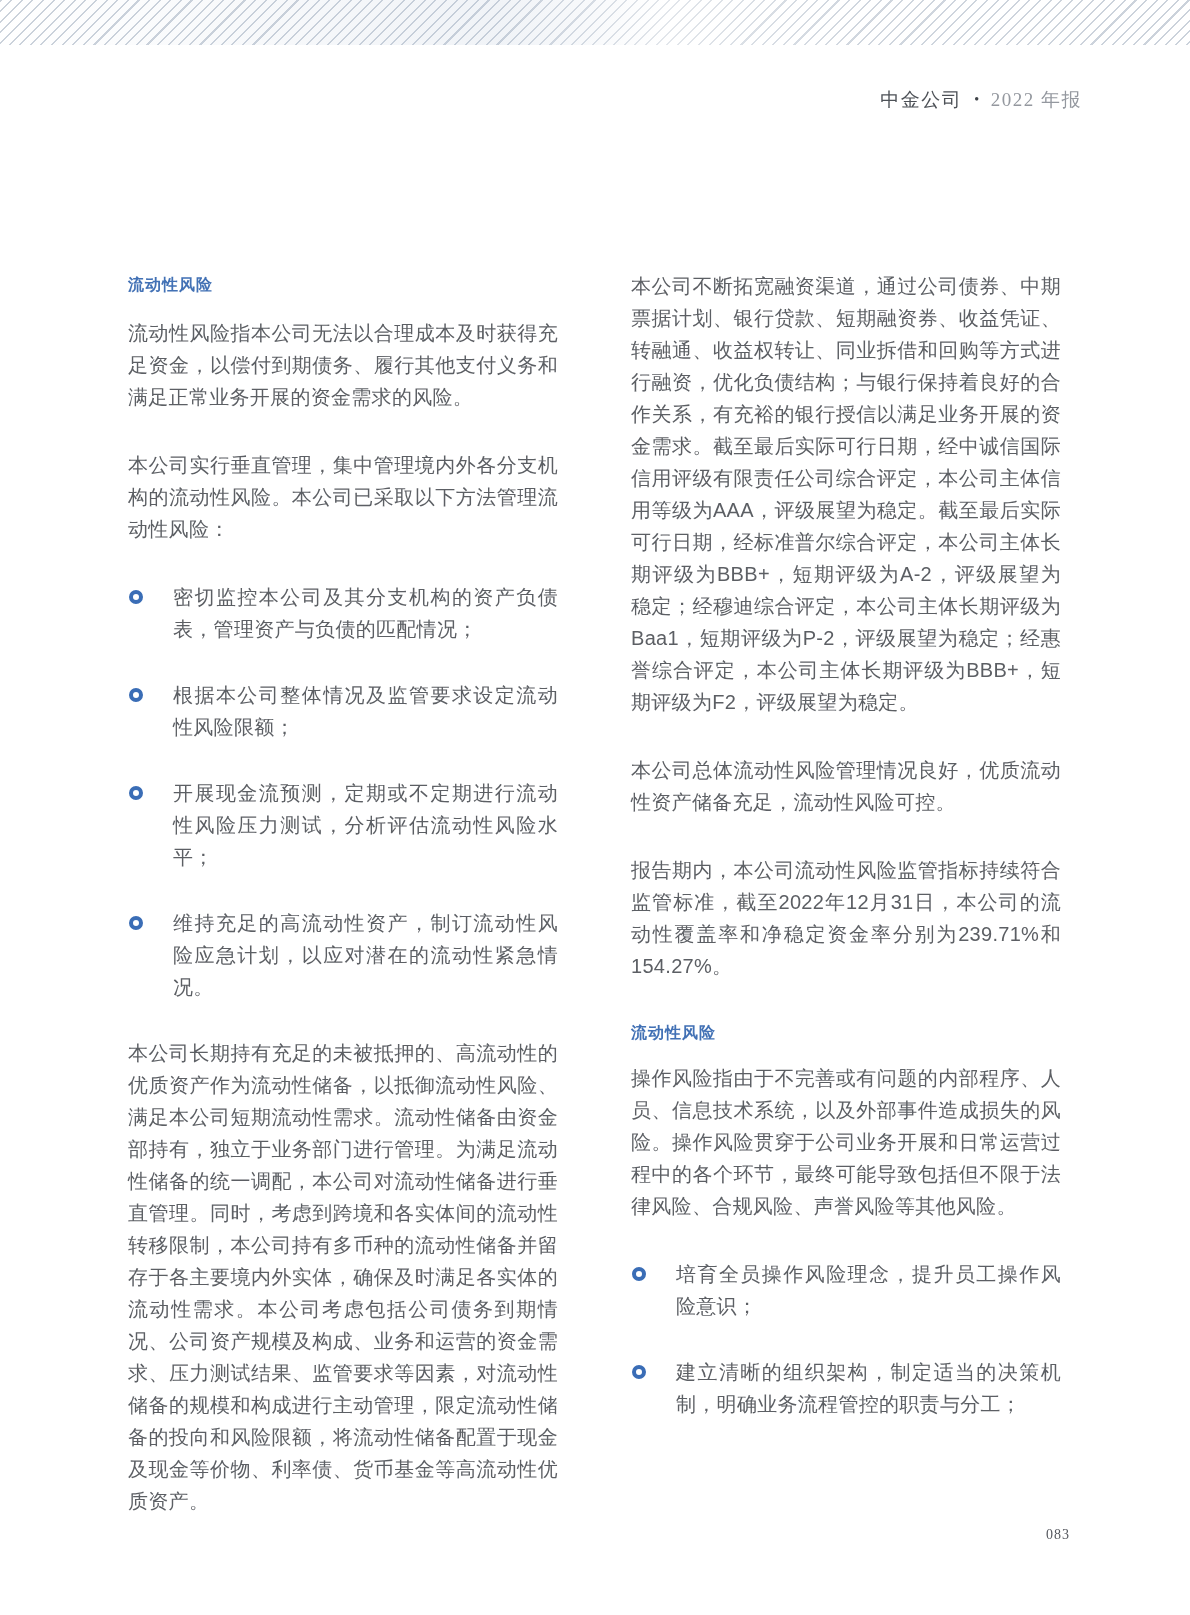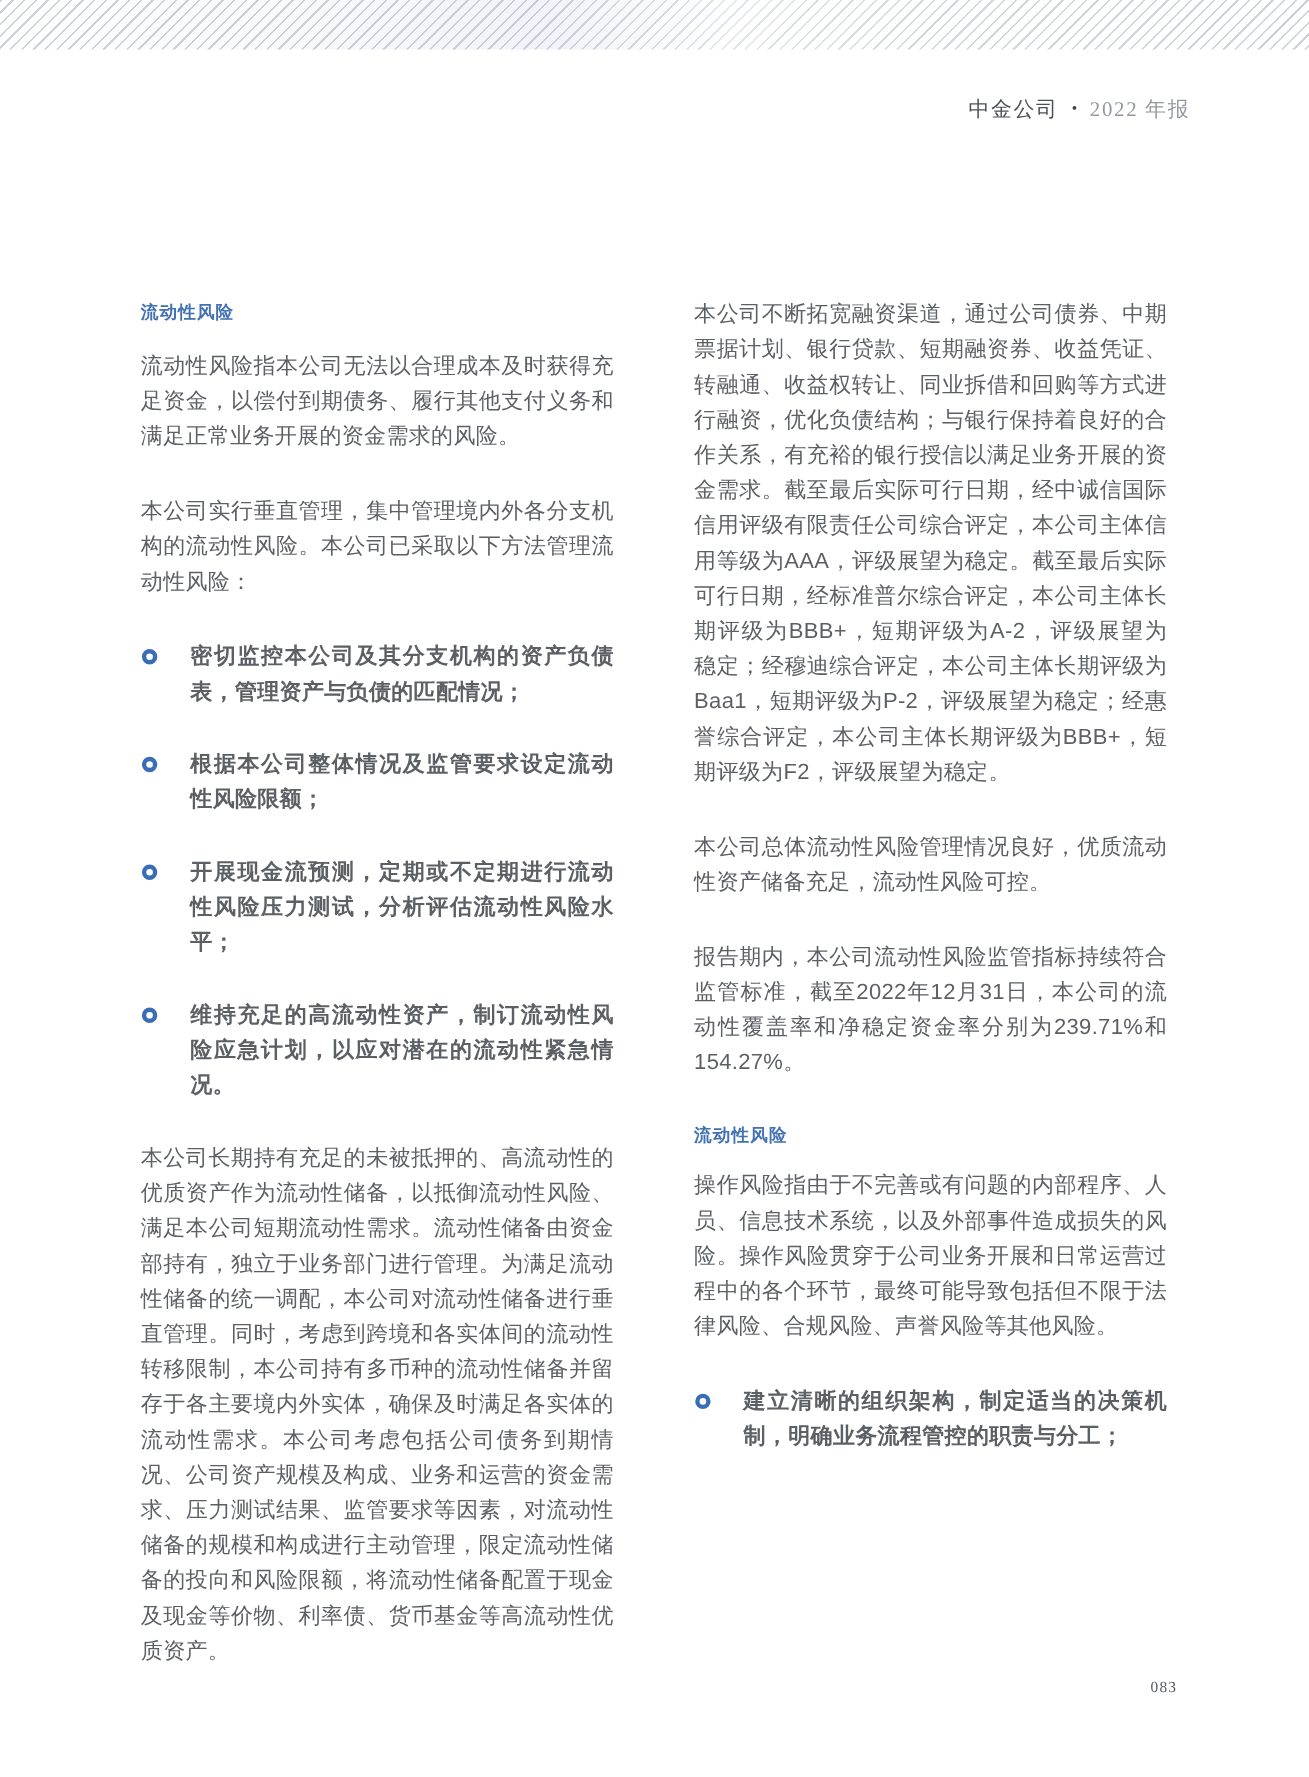--- a/index.html
+++ b/index.html
@@ -73,21 +73,21 @@
     font-weight: bold;
     color: #4271b5;
     letter-spacing: 1px;
     margin: 0 0 17px 0;
     text-align: left;
   }
   .section-heading.op { margin-top: 31px; margin-bottom: 14px; }
   .col p { margin: 0 0 36px 0; }
   .col p:last-child { margin-bottom: 0; }
 
-  ul.bullet-list { list-style: none; margin: 0 0 34px 0; padding: 0; font-weight: bold; }
+  ul.bullet-list { list-style: none; margin: 0 0 34px 0; padding: 0; }
   ul.bullet-list li {
     position: relative;
     padding-left: 45px;
     margin-bottom: 34px;
   }
   ul.bullet-list li:last-child { margin-bottom: 0; }
   .ring {
     position: absolute;
     left: 1px;
     top: 9px;
@@ -152,20 +152,24 @@
 
     <div class="col">
       <p>本公司不断拓宽融资渠道，通过公司债券、中期票据计划、银行贷款、短期融资券、收益凭证、转融通、收益权转让、同业拆借和回购等方式进行融资，优化负债结构；与银行保持着良好的合作关系，有充裕的银行授信以满足业务开展的资金需求。截至最后实际可行日期，经中诚信国际信用评级有限责任公司综合评定，本公司主体信用等级为AAA，评级展望为稳定。截至最后实际可行日期，经标准普尔综合评定，本公司主体长期评级为BBB+，短期评级为A-2，评级展望为稳定；经穆迪综合评定，本公司主体长期评级为Baa1，短期评级为P-2，评级展望为稳定；经惠誉综合评定，本公司主体长期评级为BBB+，短期评级为F2，评级展望为稳定。</p>
       <p>本公司总体流动性风险管理情况良好，优质流动性资产储备充足，流动性风险可控。</p>
       <p>报告期内，本公司流动性风险监管指标持续符合监管标准，截至2022年12月31日，本公司的流动性覆盖率和净稳定资金率分别为239.71%和154.27%。</p>
       <h2 class="section-heading op">流动性风险</h2>
       <p>操作风险指由于不完善或有问题的内部程序、人员、信息技术系统，以及外部事件造成损失的风险。操作风险贯穿于公司业务开展和日常运营过程中的各个环节，最终可能导致包括但不限于法律风险、合规风险、声誉风险等其他风险。</p>
       <ul class="bullet-list">
         <li>
           <span class="ring"></span>
+          <span>培育全员操作风险理念，提升员工操作风险意识；</span>
+        </li>
+        <li>
+          <span class="ring"></span>
           <span>建立清晰的组织架构，制定适当的决策机制，明确业务流程管控的职责与分工；</span>
         </li>
       </ul>
     </div>
 
   </div>
 
   <div class="page-number">083</div>
 
 </div>

